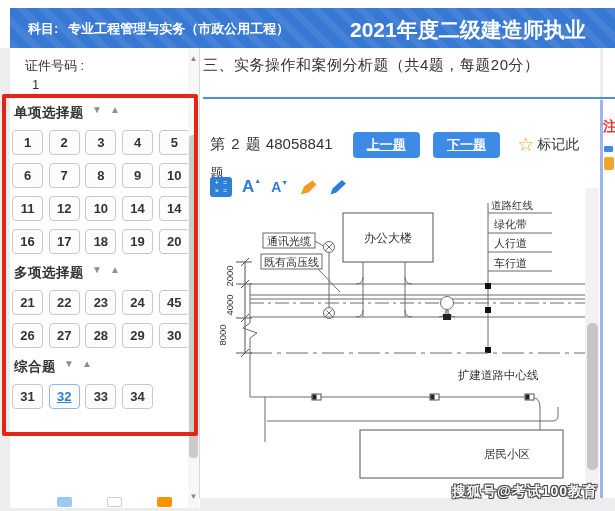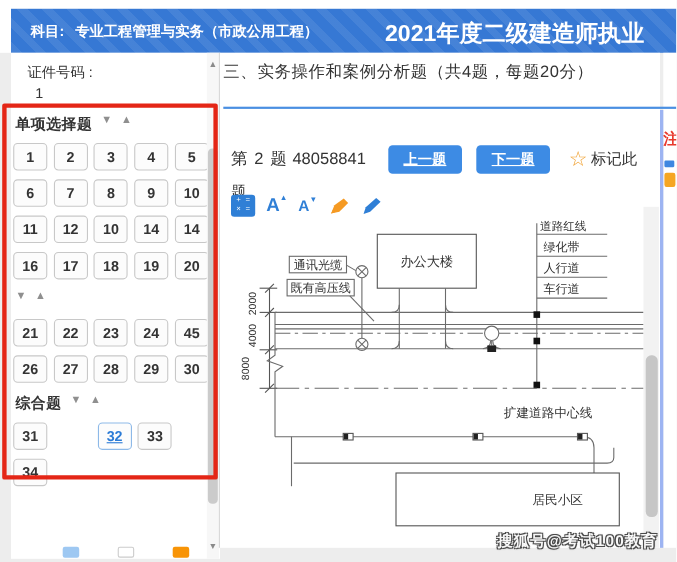--- a/index.html
+++ b/index.html
@@ -30,21 +30,21 @@
   .id-value { position:absolute; left:32px; top:77px; font-size:13px; color:#333; }
 
   .sec-head { position:absolute; display:flex; gap:8px; }
   .sec-title { font-size:13.5px; font-weight:bold; color:#333; letter-spacing:.5px; }
   .tri { font-size:10px; color:#8f8f8f; cursor:pointer; }
 
   .qgrid { position:absolute; left:12px; width:178px; display:flex; flex-wrap:wrap; gap:8px 5.7px; }
   .qbtn { width:31px; height:25px; background:#fcfcfc; border:1px solid #c8c8c8; border-radius:4px;
           font-size:13px; font-weight:bold; color:#333; font-family:inherit; cursor:pointer;
           display:flex; align-items:center; justify-content:center; }
-  .qbtn.current { color:#2b7bd6; text-decoration:underline; border-color:#8db9e8;margin-left:40px; }
+  .qbtn.current { color:#2b7bd6; text-decoration:underline; border-color:#8db9e8; }
 
   #grid-0 { top:130px; } #grid-1 { top:290px; } #grid-2 { top:384px; }
   #head-0 { left:14px; top:104px; } #head-1 { left:14px; top:264px; } #head-2 { left:14px; top:358px; }
 
   .submit-btn { position:absolute; left:20px; top:458px; width:152px; height:36px; border:none; cursor:pointer;
                 background:#f89406; border-radius:18px; color:#fff; font-weight:bold; font-size:16px;
                 display:flex; align-items:center; justify-content:center; gap:18px; font-family:inherit; }
   .submit-btn .lbl { word-spacing:26px; letter-spacing:2px; }
 
   .legend-chip { position:absolute; top:497px; width:15px; height:10px; border-radius:2px; }
@@ -141,20 +141,21 @@
       <button class="qbtn">14</button>
       <button class="qbtn">14</button>
       <button class="qbtn">16</button>
       <button class="qbtn">17</button>
       <button class="qbtn">18</button>
       <button class="qbtn">19</button>
       <button class="qbtn">20</button>
     </div>
 
   <div class="sec-head" id="head-1">
+    <span class="sec-title">多项选择题</span>
     <span class="tri">▼</span>
     <span class="tri">▲</span>
   </div>
   <div class="qgrid" id="grid-1">
       <button class="qbtn">21</button>
       <button class="qbtn">22</button>
       <button class="qbtn">23</button>
       <button class="qbtn">24</button>
       <button class="qbtn">45</button>
       <button class="qbtn">26</button>

